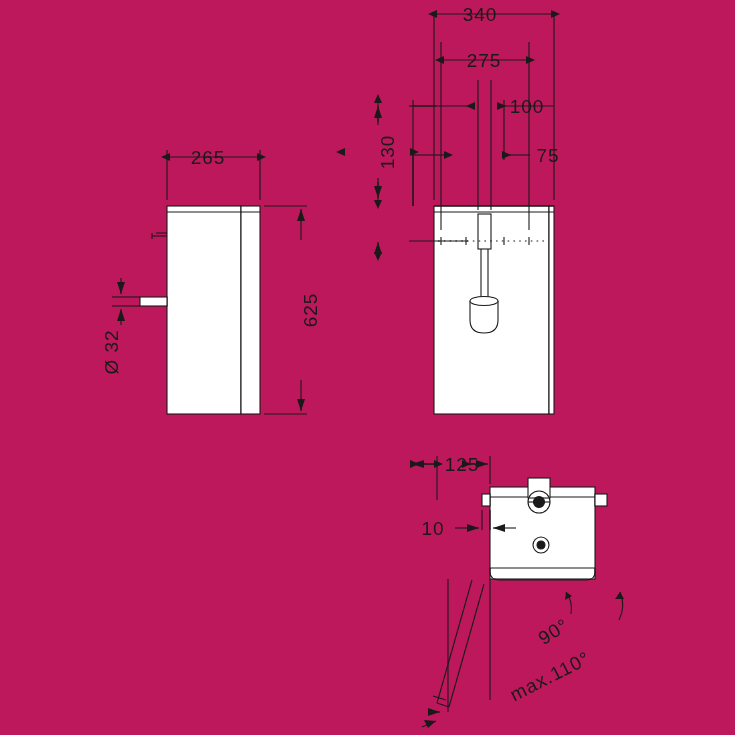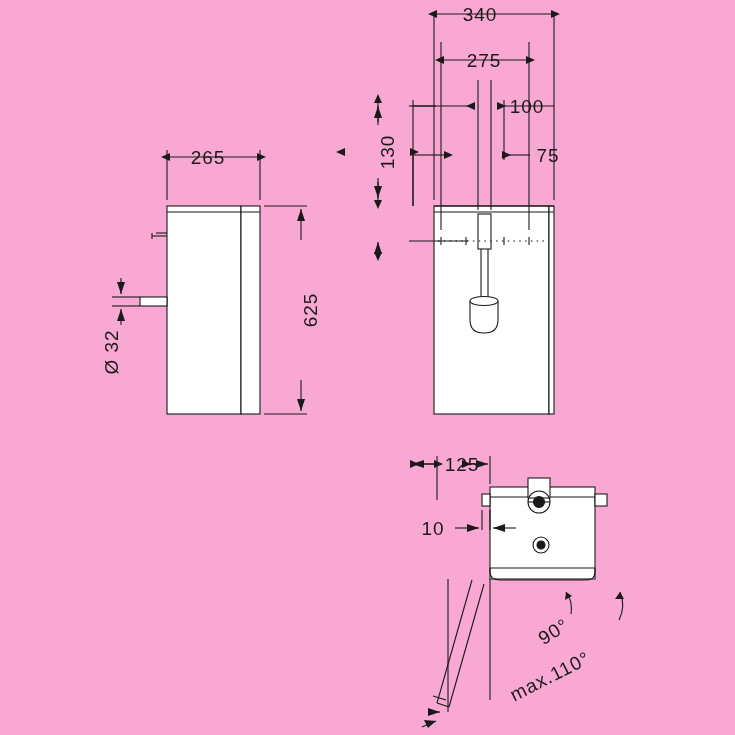--- a/index.html
+++ b/index.html
@@ -7,21 +7,21 @@
     padding: 0;
     background: #ffffff;
   }
   body {
     font-family: "Liberation Sans", sans-serif;
   }
   #sheet {
     position: relative;
     width: 735px;
     height: 735px;
-    background: #f9a8d4;
+    background: #be185d;
     overflow: hidden;
   }
   #sheet svg {
     display: block;
   }
   .dimtext {
     font-family: "Liberation Sans", sans-serif;
     font-size: 19px;
     fill: #1a1a1a;
     letter-spacing: 1px;

